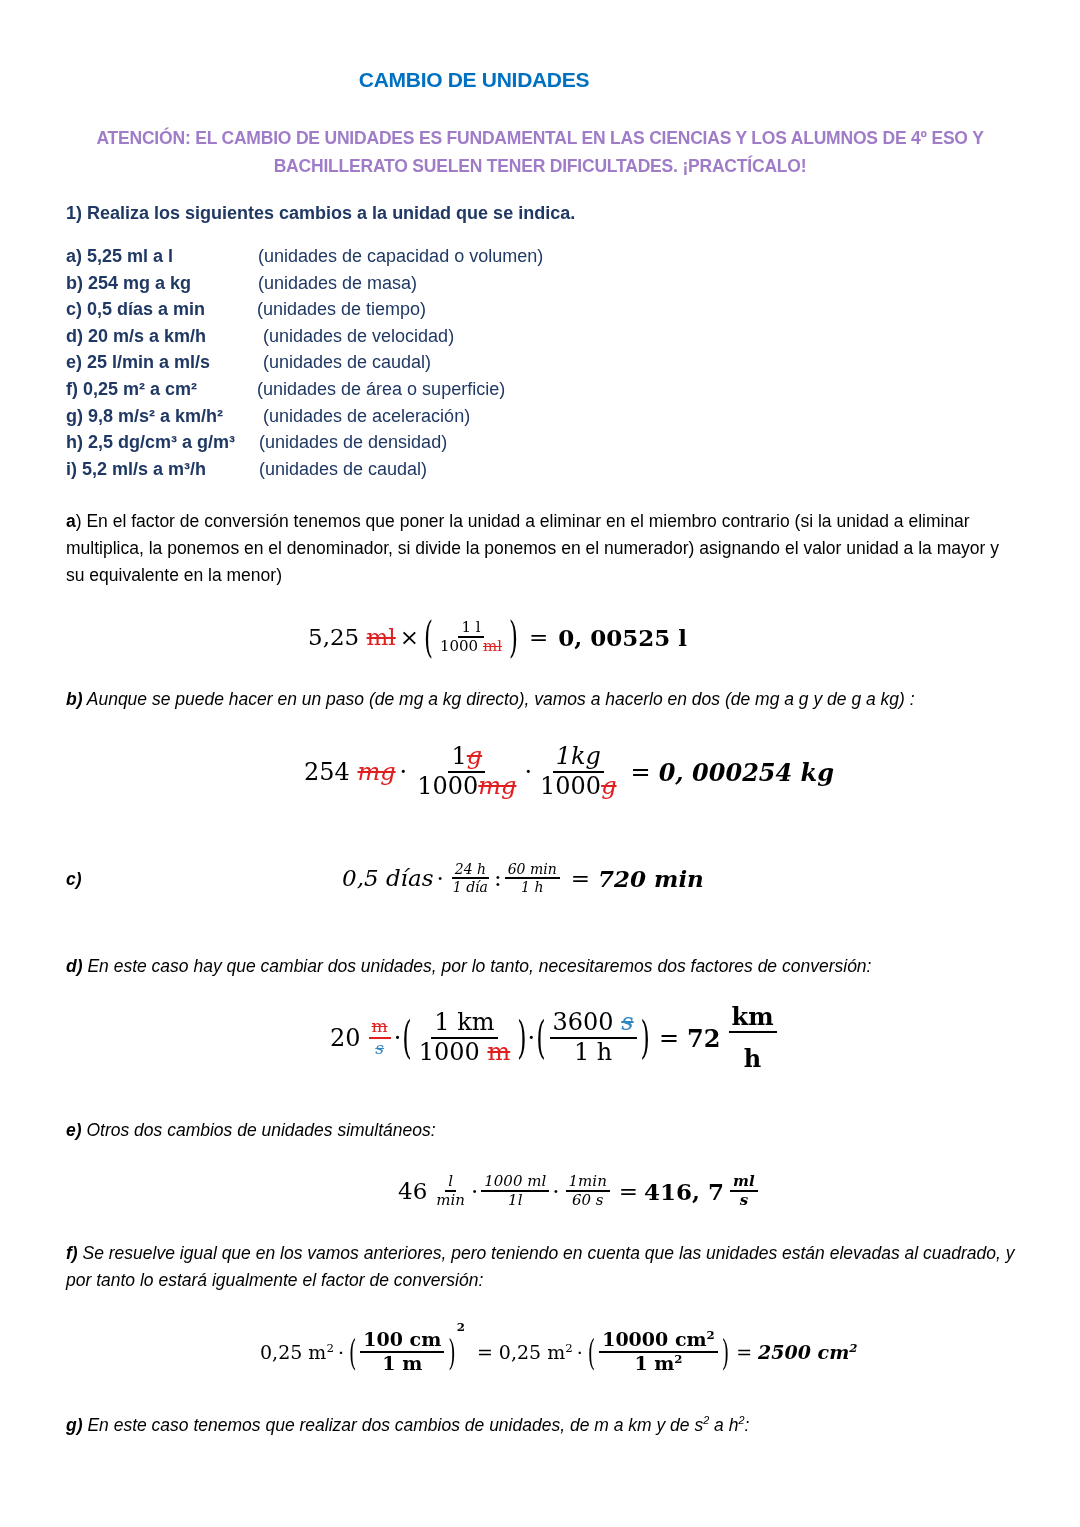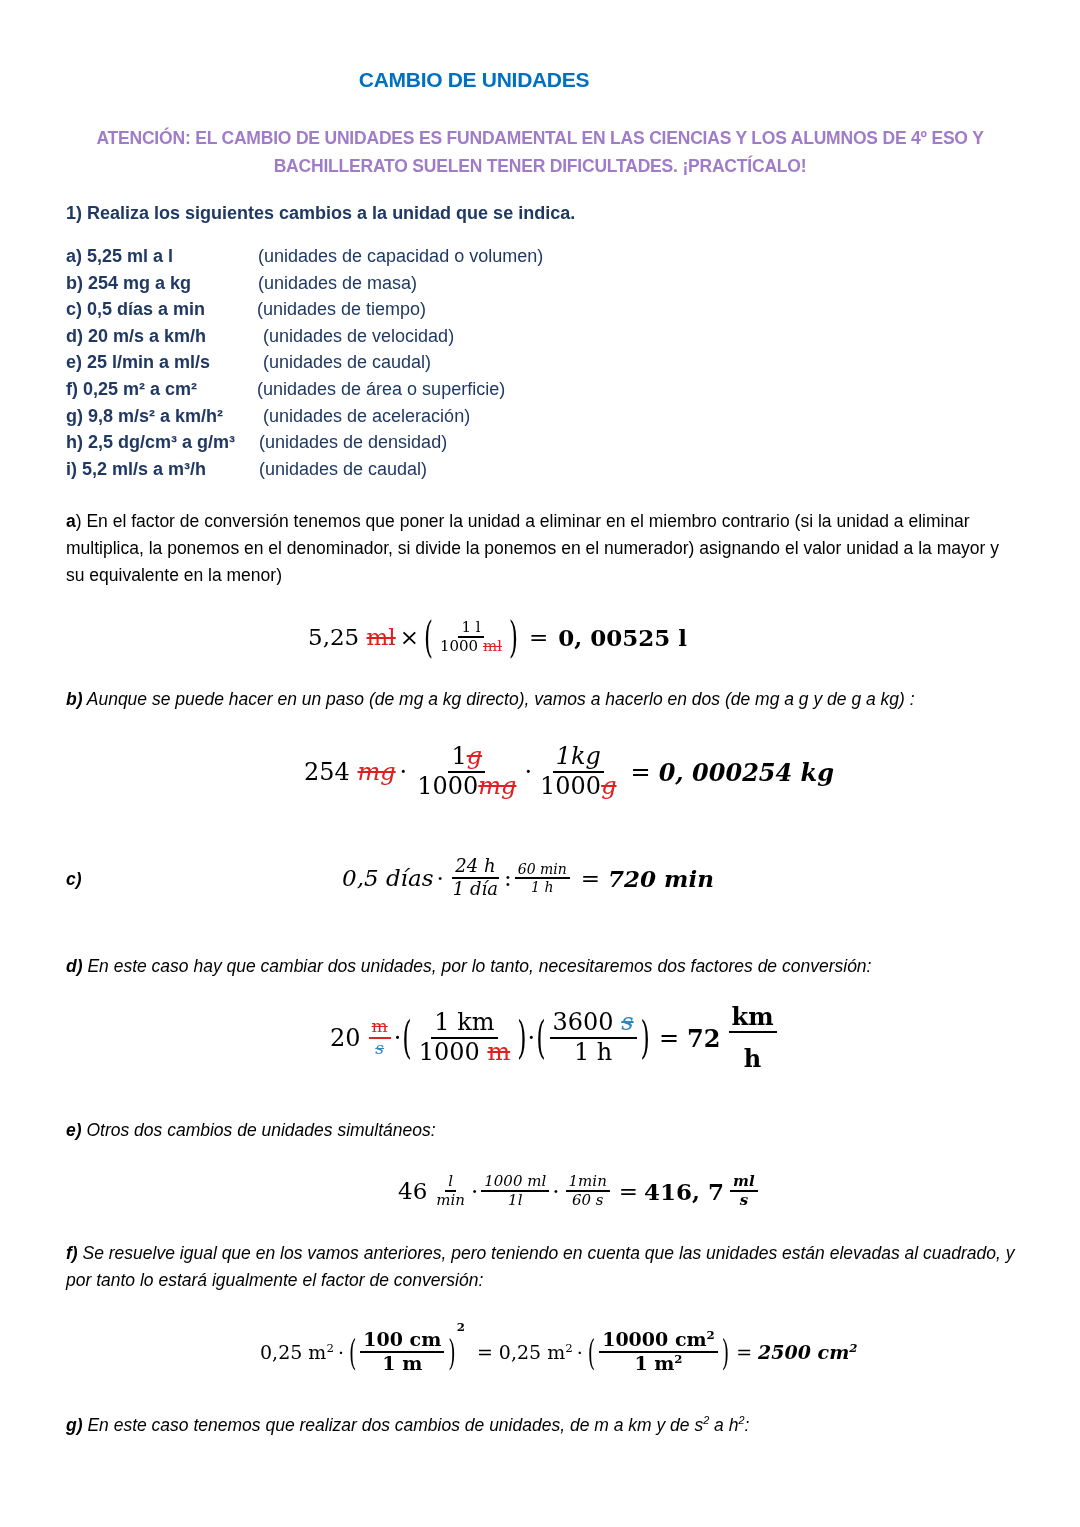--- a/index.html
+++ b/index.html
@@ -79,21 +79,21 @@
   </span>
   <span style="margin:0 8px">=</span>
   <span class="bold it">0, 000254 kg</span>
 </div>
 
 <div class="abs para it" style="top:866px; width:auto;"><b class="key">c)</b></div>
 
 <div class="abs math" style="left:342px; top:852px; height:52px; font-size:23px;">
   <span class="it">0,5 días</span>
   <span style="margin:0 3px">·</span>
-  <span class="frac it" style="font-size:18px;">
+  <span class="frac it" style="font-size:14px;">
     <span class="num">24 h</span>
     <span class="den">1 día</span>
   </span>
   <span>:</span>
   <span class="frac it" style="font-size:14px;">
     <span class="num">60 min</span>
     <span class="den">1 h</span>
   </span>
   <span style="margin:0 8px">=</span>
   <span class="bold it">720 min</span>

